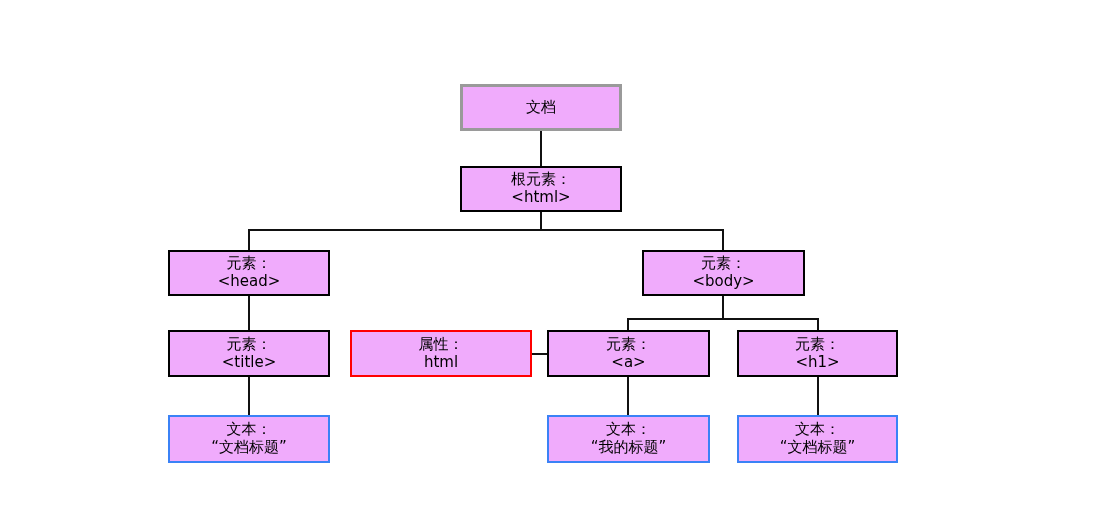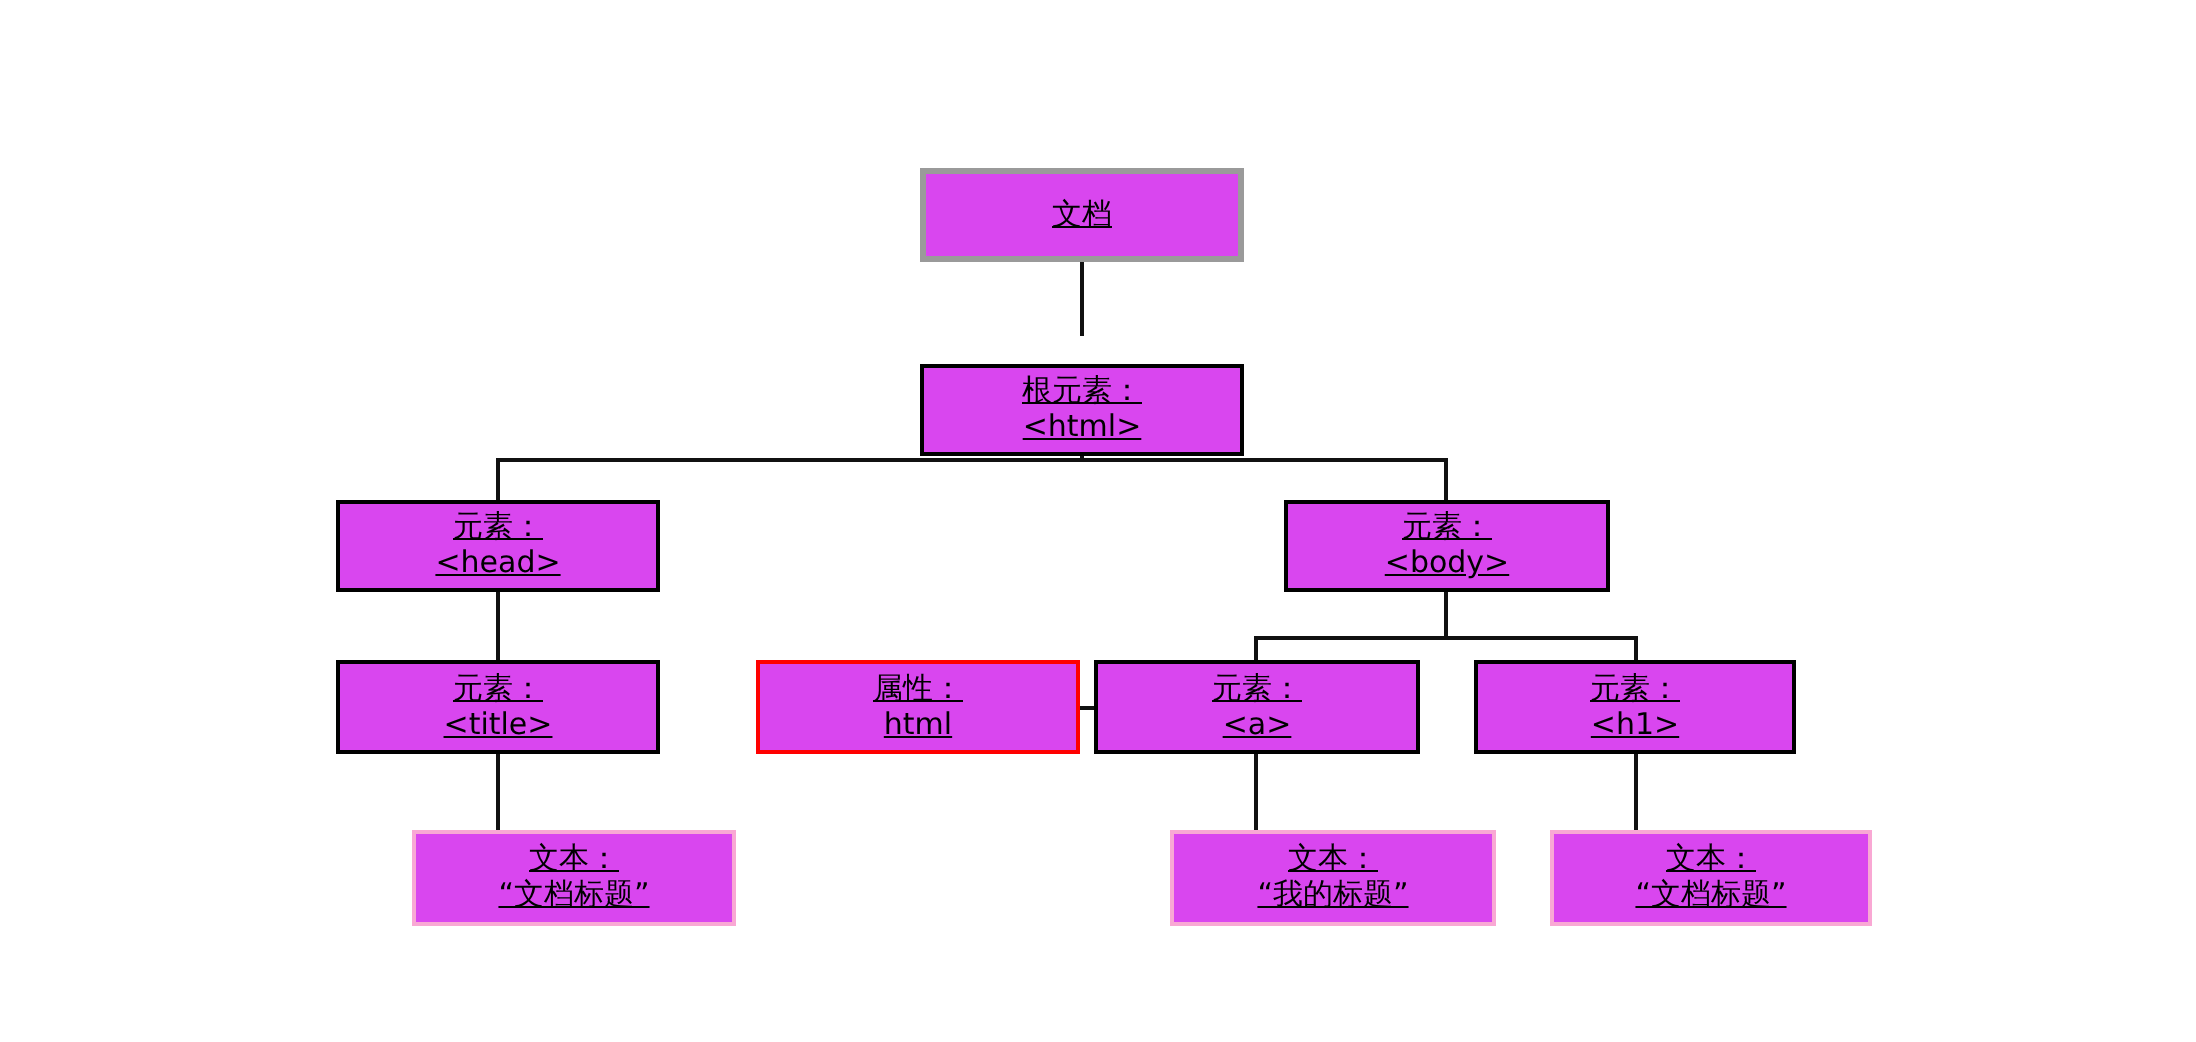--- a/index.html
+++ b/index.html
@@ -15,40 +15,39 @@
   }
   #canvas {
     position: relative;
     width: 1098px;
     height: 521px;
     background: #ffffff;
   }
   .node {
     position: absolute;
     box-sizing: border-box;
-    background: #d946ef;
+    background: #f0abfc;
     display: flex;
     flex-direction: column;
     align-items: center;
     justify-content: center;
     line-height: 1.18;
     font-size: 15px;
     color: #000000;
     text-align: center;
     z-index: 2;
     white-space: nowrap;
-    text-decoration: underline;
   }
   .node .ln {
     display: block;
   }
   .node.b-gray  { border: 3px solid #9a9a9a; }
   .node.b-black { border: 2px solid #000000; }
   .node.b-red   { border: 2px solid #ff0000; }
-  .node.b-blue  { border: 2px solid #f9a8d4; margin-left: 38px; }
+  .node.b-blue  { border: 2px solid #3b82f6; }
 
   .edge {
     position: absolute;
     background: #111111;
     z-index: 1;
   }
   .edge.v { width: 2px; }
   .edge.h { height: 2px; }
 </style>
 </head>
@@ -72,41 +71,41 @@
 
   <div class="edge h" style="left:518px; top:353px;  width:31px;"></div>
 
   <div class="edge v" style="left:627px; top:375px;  height:42px;"></div>
   <div class="edge v" style="left:817px; top:375px;  height:42px;"></div>
 
   <div class="node b-gray" style="left:460px; top:84px; width:162px; height:47px;">
     <span class="ln">文档</span>
   </div>
 
-  <div class="node b-black" style="left:460px; top:182px; width:162px; height:46px;">
+  <div class="node b-black" style="left:460px; top:166px; width:162px; height:46px;">
     <span class="ln">根元素：</span>
     <span class="ln">&lt;html&gt;</span>
   </div>
 
   <div class="node b-black" style="left:168px; top:250px; width:162px; height:46px;">
     <span class="ln">元素：</span>
     <span class="ln">&lt;head&gt;</span>
   </div>
 
   <div class="node b-black" style="left:642px; top:250px; width:163px; height:46px;">
     <span class="ln">元素：</span>
     <span class="ln">&lt;body&gt;</span>
   </div>
 
   <div class="node b-black" style="left:168px; top:330px; width:162px; height:47px;">
     <span class="ln">元素：</span>
     <span class="ln">&lt;title&gt;</span>
   </div>
 
-  <div class="node b-red" style="left:378px; top:330px; width:162px; height:47px;">
+  <div class="node b-red" style="left:350px; top:330px; width:182px; height:47px;">
     <span class="ln">属性：</span>
     <span class="ln">html</span>
   </div>
 
   <div class="node b-black" style="left:547px; top:330px; width:163px; height:47px;">
     <span class="ln">元素：</span>
     <span class="ln">&lt;a&gt;</span>
   </div>
 
   <div class="node b-black" style="left:737px; top:330px; width:161px; height:47px;">

